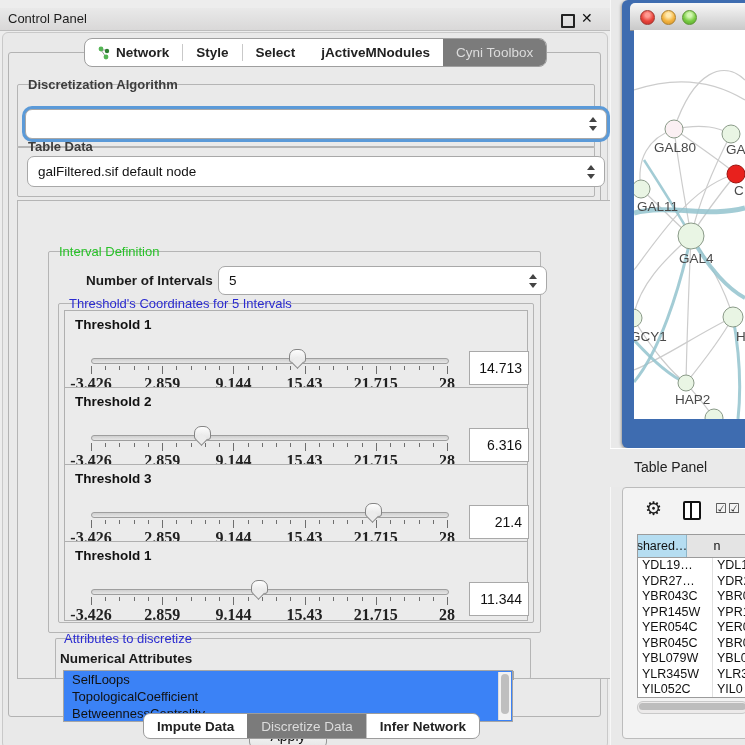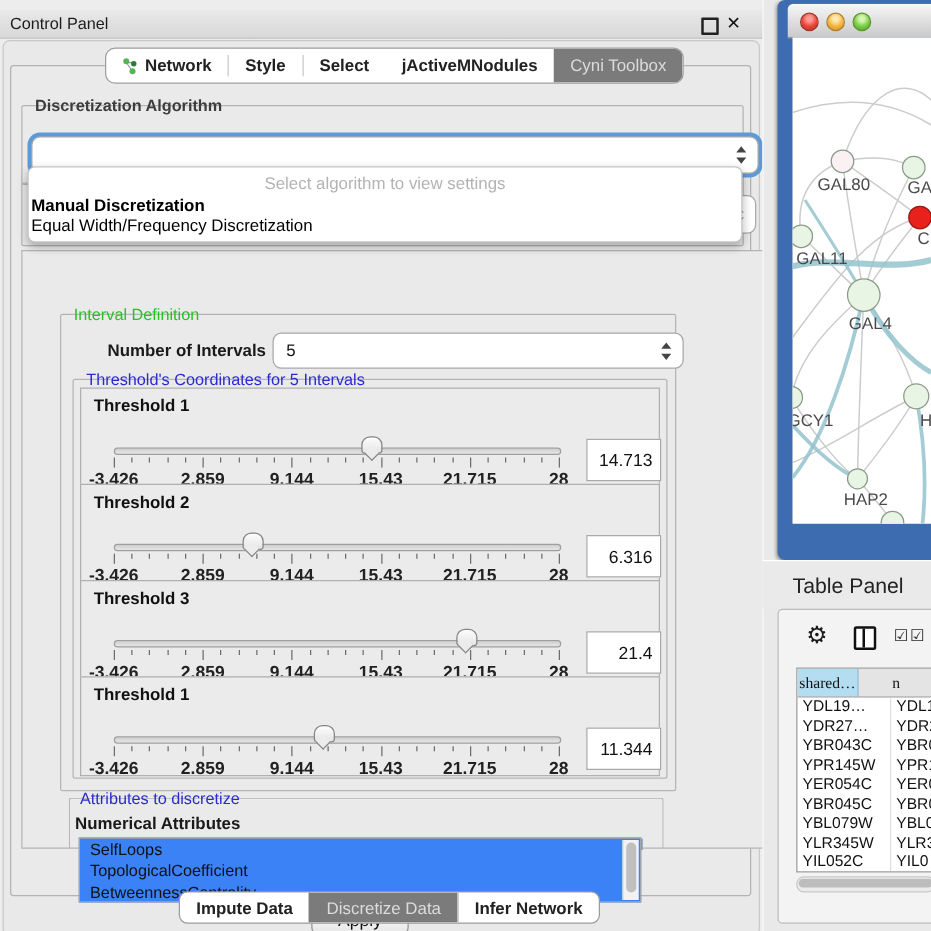--- a/index.html
+++ b/index.html
@@ -64,21 +64,21 @@
          border:1px solid #9e9e9e;border-radius:3px;}
   .thumb-slider{position:absolute;top:38px;width:15px;height:12px;background:linear-gradient(#fdfdfd,#e4e4e4);
          border:1px solid #858585;border-radius:7px 7px 3px 3px;z-index:2;}
   .thumb-slider:after{content:"";position:absolute;left:2.6px;bottom:-4.6px;width:8px;height:8px;
          background:#ececec;border-right:1px solid #858585;border-bottom:1px solid #858585;transform:rotate(45deg);}
   .ticks{position:absolute;left:26px;top:55px;width:356px;height:9px;}
   .tick{position:absolute;top:0;width:1px;background:#6e6e6e;}
   .tick.minor{height:4px;}
   .tick.major{height:8px;}
   .ticklabels{position:absolute;left:26px;top:64px;width:356px;height:12px;}
-  .ticklabel{position:absolute;transform:translateX(-50%);font-size:14px;font-weight:bold;color:#222;white-space:nowrap;}
+  .ticklabel{position:absolute;transform:translateX(-50%);font-size:16px;font-weight:bold;color:#222;white-space:nowrap;font-family:Liberation Serif, serif;}
   .value-box{position:absolute;left:404px;top:40px;width:52px;height:32px;background:#ffffff;border:1px solid #a9a9a9;
          display:flex;align-items:center;justify-content:flex-end;padding-right:6px;font-size:14px;color:#111;}
 
   
   #attr-list{left:62px;top:617px;width:448px;height:50px;background:#3b82f6;border:1px solid #a5a5a5;overflow:hidden;}
   .list-item{padding:1px 0 1px 8px;font-size:13px;color:#111;line-height:15px;white-space:nowrap;}
 
   
   #apply-btn{left:240px;top:671px;width:78px;height:24px;background:linear-gradient(#ffffff,#e6e6e6);
              border:1px solid #969696;border-radius:6px;font-size:14px;color:#111;display:flex;
@@ -97,31 +97,31 @@
                   box-shadow:-1px 1px 3px rgba(0,0,0,.35);}
   #mac-titlebar{left:8px;top:3px;width:115px;height:27px;background:linear-gradient(#f7f7f7,#c9c9c9);
                 border-radius:5px 0 0 0;border-bottom:1px solid #8f8f8f;}
   .traffic{position:absolute;top:7px;width:13px;height:13px;border-radius:50%;}
   .traffic.red{left:10px;background:radial-gradient(circle at 50% 32%, #ff9a92 0 18%, #e8433a 55%, #c02c25 100%);border:1px solid #9f3630;}
   .traffic.yellow{left:31px;background:radial-gradient(circle at 50% 32%, #ffe9ae 0 18%, #f3b33f 55%, #d08f27 100%);border:1px solid #ad812f;}
   .traffic.green{left:52px;background:radial-gradient(circle at 50% 32%, #d2f6b0 0 18%, #79cc44 55%, #53a426 100%);border:1px solid #5c9434;}
   #net-canvas{left:12px;top:30px;width:111px;height:389px;background:#ffffff;overflow:hidden;}
 
   #table-panel-header{left:0px;top:448px;width:135px;height:38px;background:#eaeaea;border-top:1px solid #ffffff;}
-  #table-panel-title{left:24px;top:10px;font-size:17px;color:#222;}
+  #table-panel-title{left:24px;top:10px;font-size:14px;color:#222;}
   #table-panel{left:12px;top:487px;width:123px;height:250px;background:#f3f3f3;border:1px solid #bcbcbc;
                border-radius:4px 0 0 4px;overflow:hidden;}
   #tp-toolbar{left:0;top:0;width:123px;height:44px;}
   #gear-icon{left:22px;top:9px;font-size:19px;color:#1b1b1b;}
   #col-icon{left:60px;top:13px;width:14px;height:15px;border:2px solid #111;border-radius:2px;background:#fff;}
   #col-icon:after{content:"";position:absolute;left:5px;top:0;width:2px;height:15px;background:#111;}
   .check-icon{top:13px;font-size:13px;color:#2a2a2a;}
   #tp-table{left:14px;top:46px;width:109px;border:1px solid #9b9b9b;background:#ffffff;overflow:hidden;}
   .tp-header{display:flex;height:22px;border-bottom:1px solid #9b9b9b;}
-  .tp-hcell{display:flex;align-items:center;justify-content:center;font-size:12.5px;color:#111;overflow:hidden;font-family:Liberation Serif, serif;}
+  .tp-hcell{display:flex;align-items:center;justify-content:center;font-size:12.5px;color:#111;overflow:hidden;}
   .tp-hcell.c1{width:70px;background:#b5ddf1;border-right:1px solid #8fb6c9;}
   .tp-hcell.c2{flex:1 0 60px;background:#e4e4e4;}
   #tp-rows{height:139px;overflow:hidden;}
   .tp-row{display:flex;height:15.5px;}
   .tp-cell{font-size:12.5px;color:#111;white-space:nowrap;overflow:hidden;line-height:15.5px;}
   .tp-cell.c1{width:70px;padding-left:4px;border-right:1px solid #e0e0e0;}
   .tp-cell.c2{flex:1;padding-left:4px;}
   #tp-hscroll{left:14px;top:213px;width:109px;height:11px;background:#eceaea;border:1px solid #c9c9c9;border-radius:6px;}
   #tp-hscroll .hthumb{position:absolute;left:1px;top:1px;width:98%;height:7px;background:#bdbdbd;border-radius:5px;}
 
@@ -167,27 +167,20 @@
     </div>
 
   <div id="cp-content" class="abs">
 
     <div class="group" style="left:8px;top:31px;width:576px;height:62px;"></div>
     <span class="group-title t-gray" style="left:16px;top:24px;">Discretization Algorithm</span>
     <div class="combo focused" style="left:16px;top:56px;width:560px;height:28px;">
       <span class="stepper"></span>
     </div>
 
-    <div id="algo-popup" class="abs">
-      <div id="popup-placeholder" class="abs">Select algorithm to view settings</div>
-      <div id="popup-options">
-          <div class="popup-option bold" style="top: 23px;">Manual Discretization</div>
-          <div class="popup-option" style="top: 39px;">Equal Width/Frequency Discretization</div>
-        </div>
-    </div>
 
     <div class="group" style="left:8px;top:93px;width:576px;height:49px;"></div>
     <span class="group-title t-gray" style="left:16px;top:86px;">Table Data</span>
     <div class="combo" style="left:18px;top:103px;width:556px;height:29px;">
       <span>galFiltered.sif default node</span>
       <span class="stepper"></span>
     </div>
 
     <div id="section-panel" class="abs" style="left:8px;top:147px;width:580px;height:477px;border:1px solid #b5b5b5;background:#eaeaea;position:absolute;">
 

